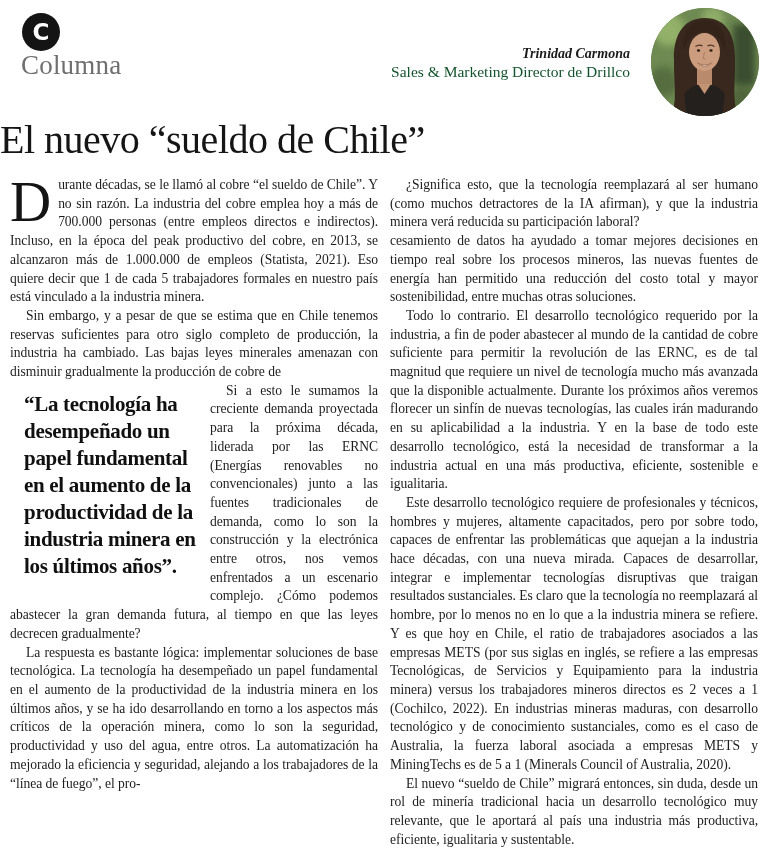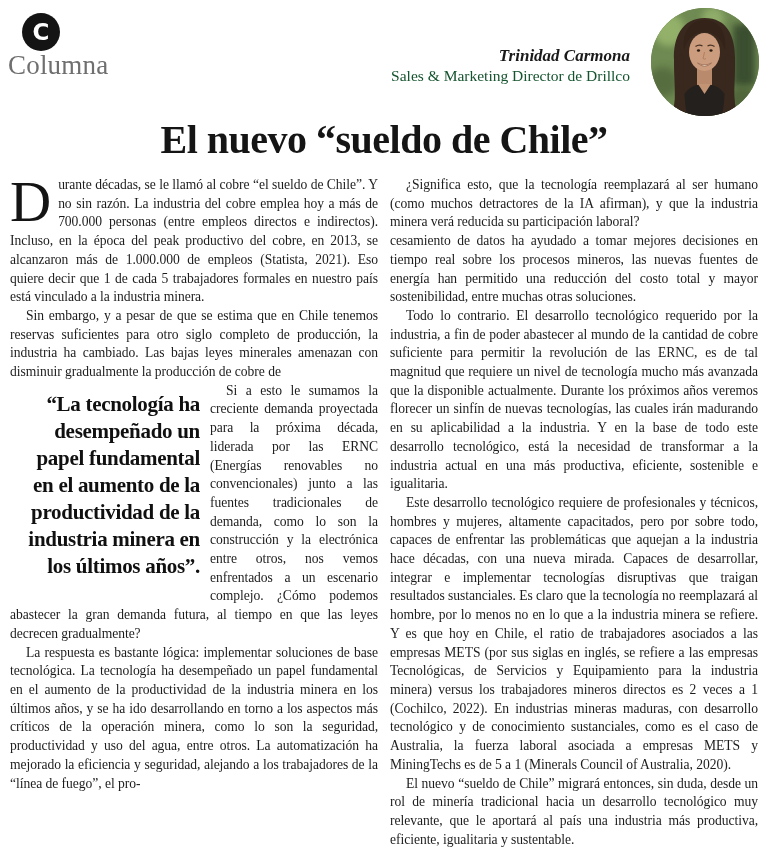--- a/index.html
+++ b/index.html
@@ -11,51 +11,51 @@
   }
   .page{position:relative;width:768px;height:854px;background:#fff;}
 
   
   .header{position:relative;height:116px;}
   .badge{
     position:absolute;left:22px;top:13px;width:38px;height:38px;border-radius:50%;
     background:#141414;color:#ffffff;display:flex;align-items:center;justify-content:center;
     font-family:"DejaVu Sans",sans-serif;font-weight:bold;font-size:23px;
   }
-  .section-label{position:absolute;left:8px;top:50px;font-size:27px;color:#6f6f6f;letter-spacing:0.2px;}
+  .section-label{position:absolute;left:21px;top:50px;font-size:27px;color:#6f6f6f;letter-spacing:0.2px;}
   .author{position:absolute;right:138px;top:45px;text-align:right;line-height:1.24;white-space:nowrap;}
-  .author-name{font-weight:bold;font-style:italic;font-size:17px;color:#1a1a1a;}
+  .author-name{font-weight:bold;font-style:italic;font-size:14px;color:#1a1a1a;}
   .author-role{font-size:15.5px;color:#14532d;}
   .photo{
     position:absolute;right:9px;top:8px;width:108px;height:108px;border-radius:50%;
     overflow:hidden;background:#6f8a52;
   }
   .photo svg{display:block;}
 
   
   .title{
-    margin:2px 0 14px;text-align:center;font-weight:bold;
+    margin:2px 0 14px;font-weight:normal;
     font-size:40px;letter-spacing:-0.5px;color:#151515;line-height:1.1;
   }
 
   
   .cols{display:flex;gap:12px;padding:0 10px;}
   .col{
     width:368px;flex:0 0 368px;
     font-size:13.6px;line-height:18.7px;letter-spacing:-0.05px;
     text-align:justify;color:#1c1c1c;
   }
   .p{margin:0;}
   .ind{text-indent:16px;}
   .dropcap{
     float:left;font-size:57px;line-height:46px;padding:3px 7px 0 0;color:#141414;
   }
   .pullquote{
     float:left;width:176px;margin:9px 10px 9px 14px;
-    font-size:21px;line-height:27px;font-weight:bold;text-align:right;
+    font-size:21px;line-height:27px;font-weight:bold;text-align:left;
     text-indent:0;letter-spacing:-0.3px;color:#101010;
   }
 </style>
 </head>
 <body>
 
 <div class="page">
 
   <header class="header">
     <div class="badge">

